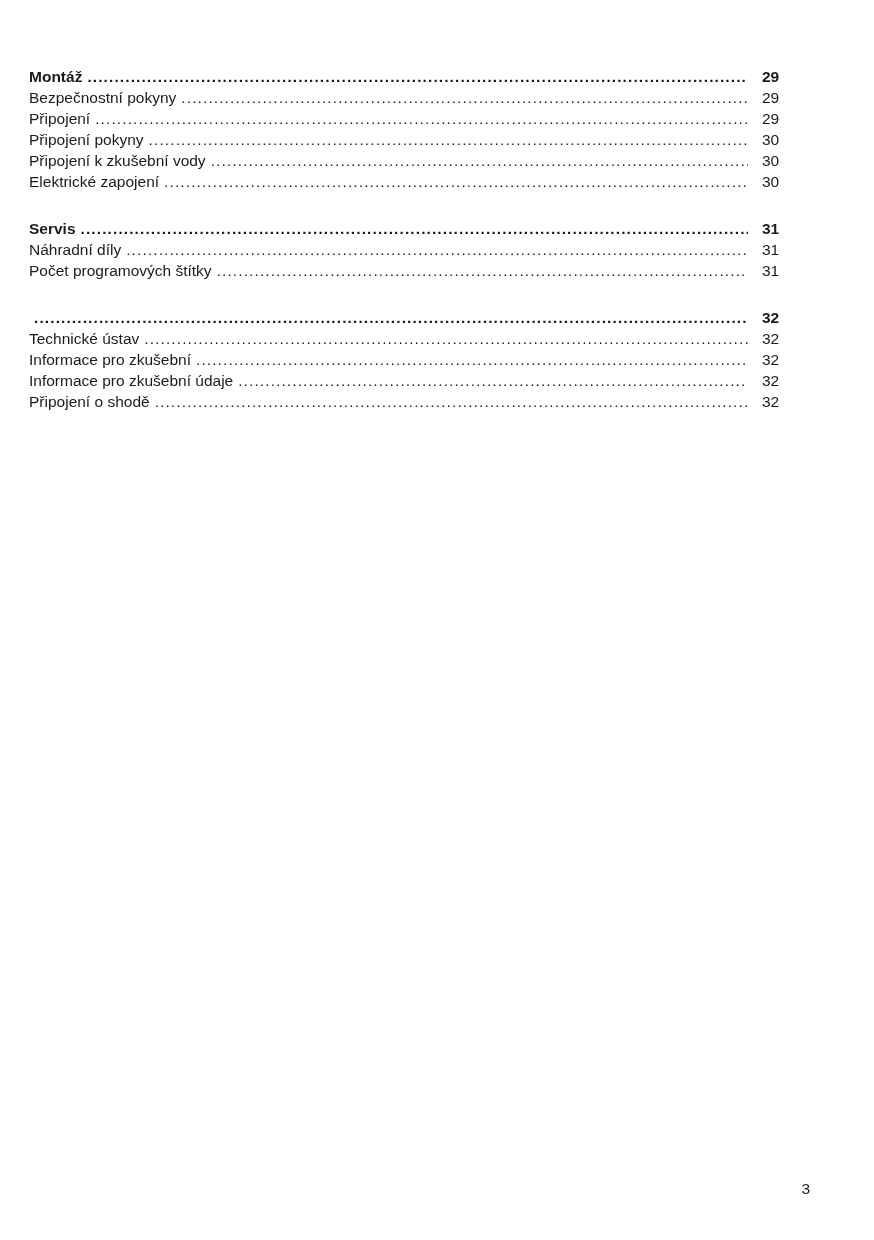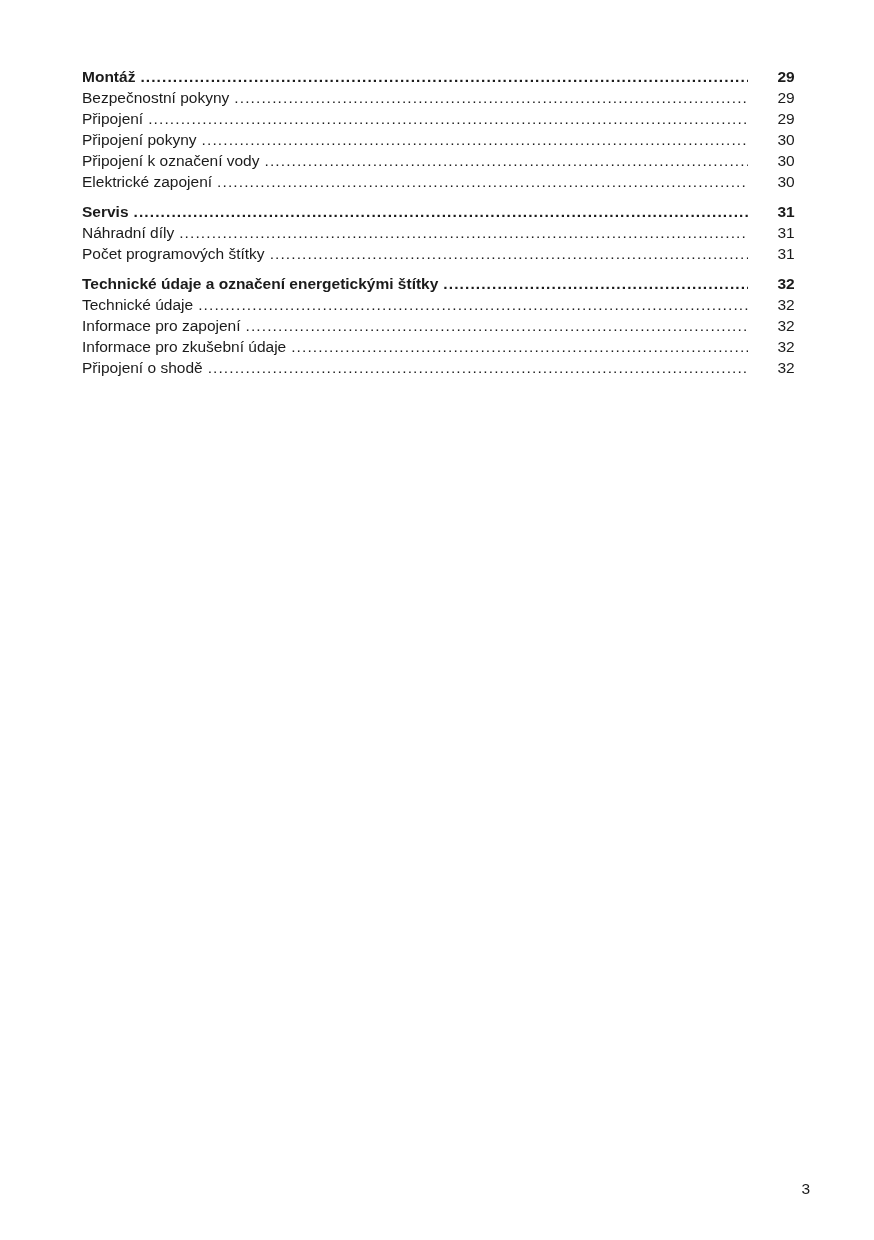--- a/index.html
+++ b/index.html
@@ -9,35 +9,35 @@
   }
   .page {
     position: relative;
     width: 874px;
     height: 1240px;
     background: #ffffff;
     font-family: "Liberation Sans", sans-serif;
     color: #1b1b1b;
     overflow: hidden;
     box-sizing: border-box;
-    padding: 66px 64px 0 82px;
+    padding: 66px 64px 0 29px;
   }
   .toc {
     width: 100%;
   }
   .toc-row {
     display: flex;
     align-items: baseline;
     font-size: 15.5px;
     line-height: 21px;
     color: #1b1b1b;
   }
   .toc-row.section {
     font-weight: bold;
-    margin-top: 9px;
+    margin-top: 26px;
   }
   .toc-row.section:first-child {
     margin-top: 0;
   }
   .toc-row .label {
     white-space: nowrap;
   }
   .toc-row .leader {
     flex: 1;
     overflow: hidden;
@@ -46,21 +46,21 @@
     margin-left: 5px;
     min-width: 0;
   }
   .toc-row .leader::after {
     content: "..........................................................................................................................................................................................................................................";
     letter-spacing: 1.1px;
   }
   .toc-row .pagenum {
     width: 48px;
     margin-left: 14px;
-    text-align: center;
+    text-align: left;
     white-space: nowrap;
   }
   .footer-page {
     position: absolute;
     right: 64px;
     bottom: 42px;
     font-size: 15.5px;
     color: #1b1b1b;
   }
 </style>
@@ -84,21 +84,21 @@
       <span class="label">Připojení</span>
       <span class="leader"></span>
       <span class="pagenum">29</span>
     </div>
     <div class="toc-row">
       <span class="label">Připojení pokyny</span>
       <span class="leader"></span>
       <span class="pagenum">30</span>
     </div>
     <div class="toc-row">
-      <span class="label">Připojení k označení vody</span>
+      <span class="label">Připojení k zkušební vody</span>
       <span class="leader"></span>
       <span class="pagenum">30</span>
     </div>
     <div class="toc-row">
       <span class="label">Elektrické zapojení</span>
       <span class="leader"></span>
       <span class="pagenum">30</span>
     </div>
 
     <div class="toc-row section">
@@ -111,31 +111,30 @@
       <span class="leader"></span>
       <span class="pagenum">31</span>
     </div>
     <div class="toc-row">
       <span class="label">Počet programových štítky</span>
       <span class="leader"></span>
       <span class="pagenum">31</span>
     </div>
 
     <div class="toc-row section">
-      <span class="label">Technické údaje a označení energetickými štítky</span>
       <span class="leader"></span>
       <span class="pagenum">32</span>
     </div>
     <div class="toc-row">
-      <span class="label">Technické údaje</span>
+      <span class="label">Technické ústav</span>
       <span class="leader"></span>
       <span class="pagenum">32</span>
     </div>
     <div class="toc-row">
-      <span class="label">Informace pro zapojení</span>
+      <span class="label">Informace pro zkušební</span>
       <span class="leader"></span>
       <span class="pagenum">32</span>
     </div>
     <div class="toc-row">
       <span class="label">Informace pro zkušební údaje</span>
       <span class="leader"></span>
       <span class="pagenum">32</span>
     </div>
     <div class="toc-row">
       <span class="label">Připojení o shodě</span>

